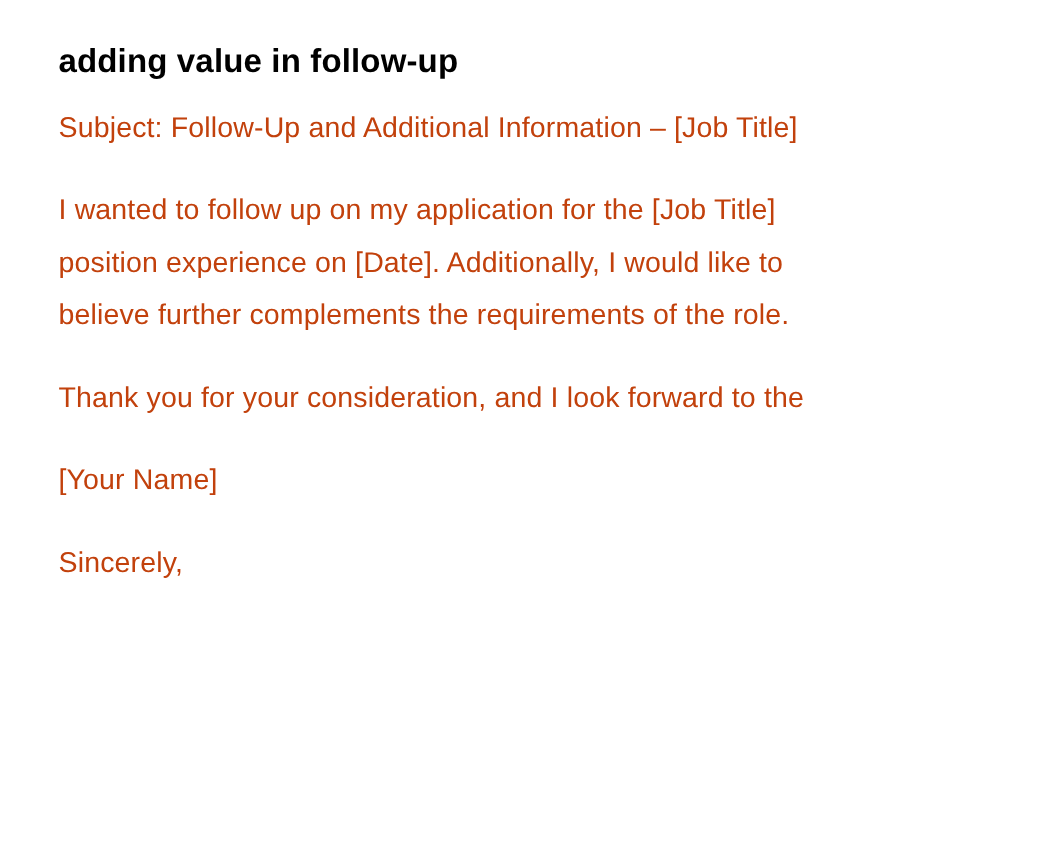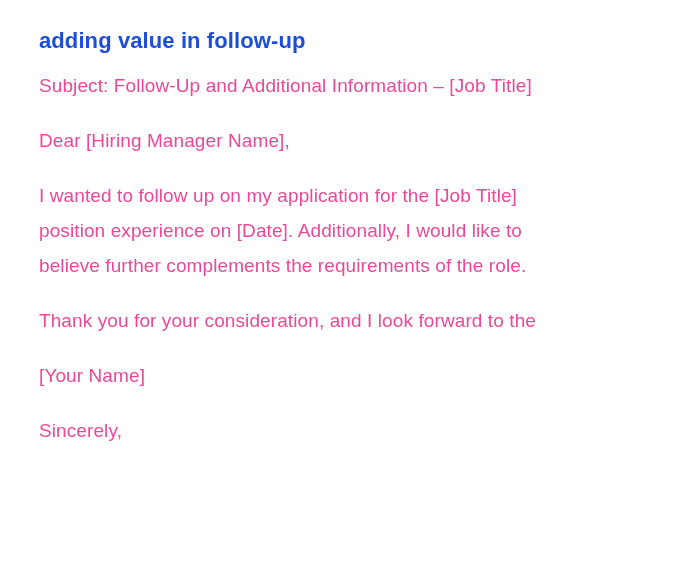--- a/index.html
+++ b/index.html
@@ -18,47 +18,44 @@
     width: 700px;
     height: 566px;
     padding: 26px 40px 0 39px;
     background: #ffffff;
   }
   .doc-heading {
     margin: 0 0 12px 0;
     font-size: 22px;
     line-height: 30px;
     font-weight: 700;
-    color: #1d4ed8;
+    color: #000000;
     letter-spacing: 0.1px;
   }
   .letter-body p.para {
     margin: 0 0 20px 0;
     font-size: 19px;
     line-height: 35px;
     font-weight: 400;
-    color: #ec4899;
+    color: #c2410c;
     letter-spacing: 0.1px;
   }
   .letter-body .line {
     display: block;
     white-space: pre;
   }
 </style>
 </head>
 <body>
 
 <div class="page">
   <h1 class="doc-heading">adding value in follow-up</h1>
   <div class="letter-body" id="letter-body">
       <p class="para">
         <span class="line">Subject: Follow-Up and Additional Information – [Job Title]</span>
-      </p>
-      <p class="para">
-        <span class="line">Dear [Hiring Manager Name],</span>
       </p>
       <p class="para">
         <span class="line">I wanted to follow up on my application for the [Job Title]</span>
         <span class="line">position experience on [Date]. Additionally, I would like to</span>
         <span class="line">believe further complements the requirements of the role.</span>
       </p>
       <p class="para">
         <span class="line">Thank you for your consideration, and I look forward to the</span>
       </p>
       <p class="para">

